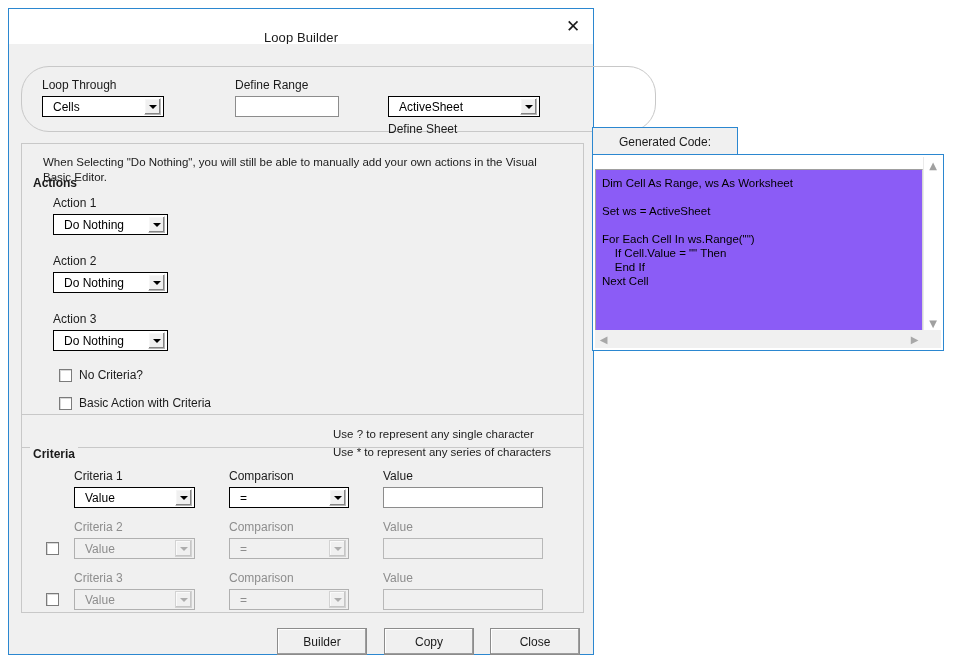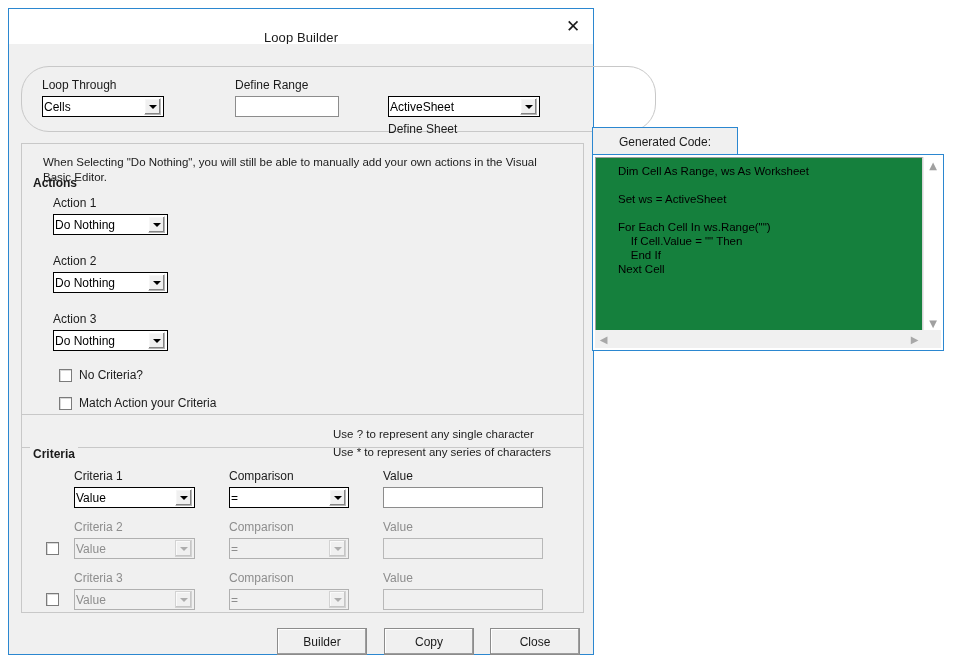--- a/index.html
+++ b/index.html
@@ -83,21 +83,21 @@
     box-sizing: border-box;
     background: #ffffff;
     border: 1px solid #000000;
     height: 21px;
     display: flex;
     align-items: center;
     cursor: default;
   }
   .combo .combo-text {
     flex: 1;
-    padding-left: 1px;
+    padding-left: 10px;
     font-size: 12px;
     color: #000000;
     white-space: nowrap;
     overflow: hidden;
   }
   .combo .combo-arrow {
     width: 17px;
     height: 17px;
     margin-right: 2px;
     background: #f0f0f0;
@@ -195,29 +195,28 @@
   .code-frame {
     position: absolute;
     left: 0; top: 27px;
     width: 352px; height: 197px;
     border: 1px solid #2b87d0;
     box-sizing: border-box;
     background: #ffffff;
   }
   .code-inner {
     position: absolute;
-    left: 2px; top: 2px;
+    left: 2px; top: 14px;
     width: 328px; height: 175px;
-    background: #15803d;
+    background: #8b5cf6;
     border: 1px solid #9f9f9f;
     border-right-color: #d6d6d6;
     border-bottom-color: #d6d6d6;
     box-sizing: border-box;
     overflow: hidden;
-    padding-left: 16px;
   }
   .code-text {
     margin: 0;
     padding: 6px 4px 0 6px;
     font-family: "Liberation Sans", sans-serif;
     font-size: 11.5px;
     line-height: 14px;
     color: #000000;
     white-space: pre;
   }
@@ -307,21 +306,21 @@
         <div class="label" style="position:absolute; left:31px; top:168px;">Action 3</div>
         <div class="combo" style="left:31px; top:186px; width:115px;">
           <span class="combo-text">Do Nothing</span>
           <span class="combo-arrow"></span>
         </div>
 
         <div class="checkbox" style="left:37px; top:225px;"></div>
         <div class="label" style="position:absolute; left:57px; top:224px;">No Criteria?</div>
 
         <div class="checkbox" style="left:37px; top:253px;"></div>
-        <div class="label" style="position:absolute; left:57px; top:252px;">Match Action your Criteria</div>
+        <div class="label" style="position:absolute; left:57px; top:252px;">Basic Action with Criteria</div>
       </div>
 
       <div class="groupbox" style="left:12px; top:370px; width:563px; height:199px;">
         <div class="gb-title">Criteria</div>
 
         <div class="helptext" style="left:311px; top:30px;">Use * to represent any series of characters</div>
         <div class="helptext" style="left:311px; top:12px;">Use ? to represent any single character</div>
 
         <div class="label" style="position:absolute; left:52px; top:54px;">Criteria 1</div>
         <div class="label" style="position:absolute; left:207px; top:54px;">Comparison</div>

